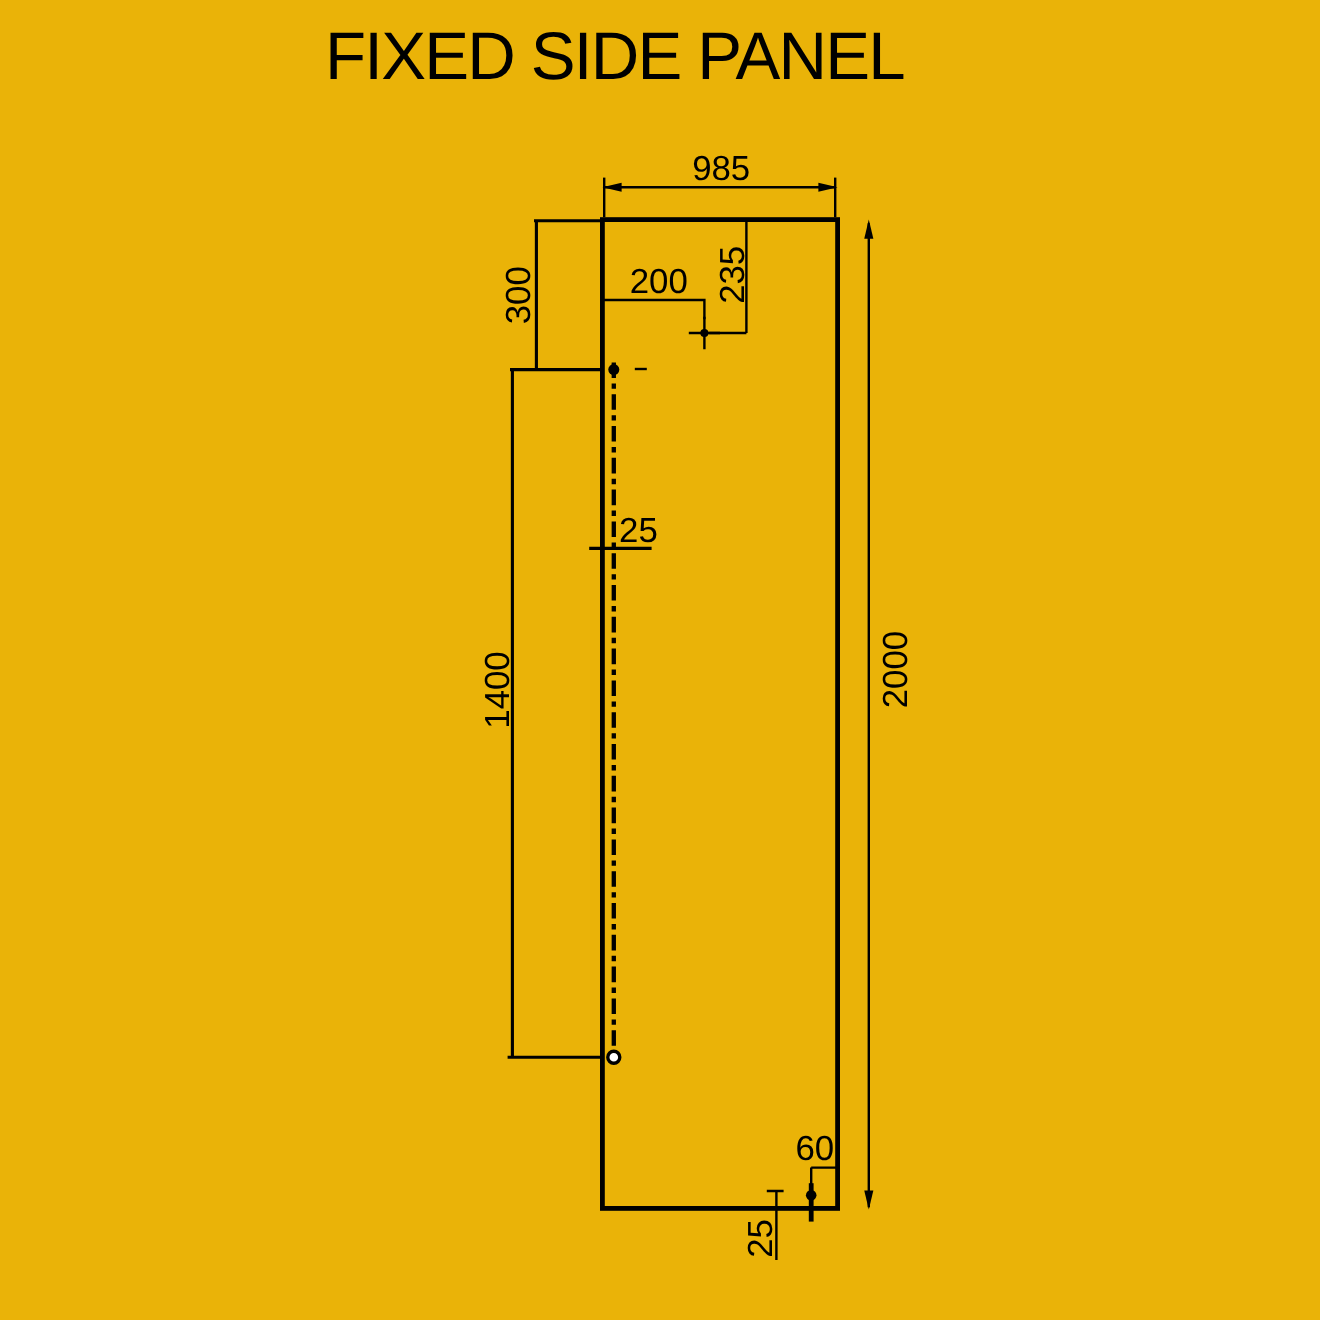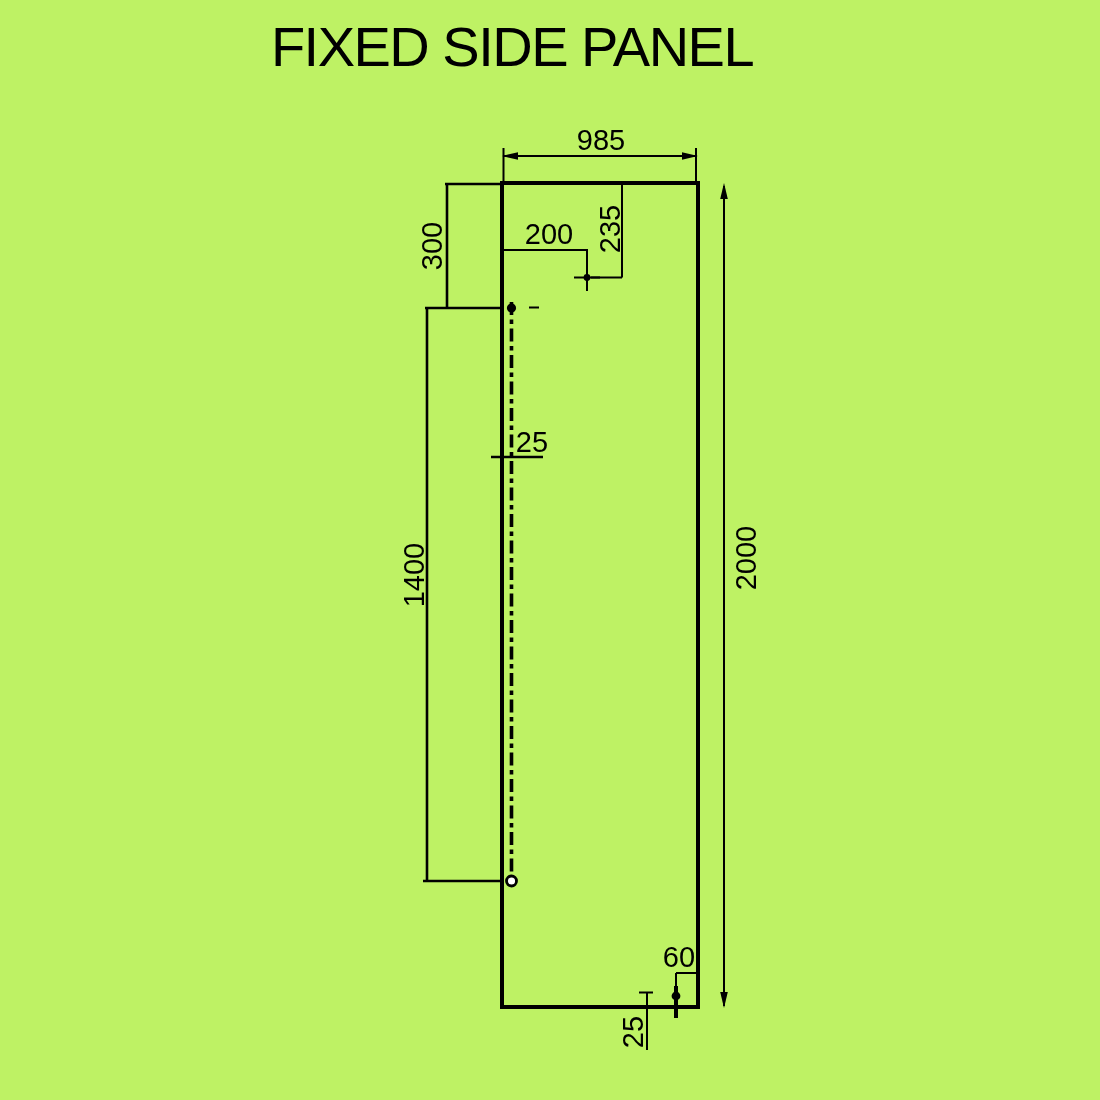--- a/index.html
+++ b/index.html
@@ -8,21 +8,21 @@
     background: #ffffff;
     width: 1100px;
     height: 1100px;
     overflow: hidden;
     font-family: "Liberation Sans", sans-serif;
   }
   .stage {
     position: relative;
     width: 1100px;
     height: 1100px;
-    background: #bef264;
+    background: #eab308;
   }
   svg { display: block; }
 
   
   .outline  { fill: none; stroke: #000; stroke-width: 4; }
   .dim      { fill: none; stroke: #000; stroke-width: 2; }
   .bracket  { fill: none; stroke: #000; stroke-width: 2.6; }
   .thick    { fill: none; stroke: #000; stroke-width: 4; }
   .cl       { fill: none; stroke: #000; stroke-width: 3.6;
               stroke-dasharray: 13 4.5 4.5 4.5; }

